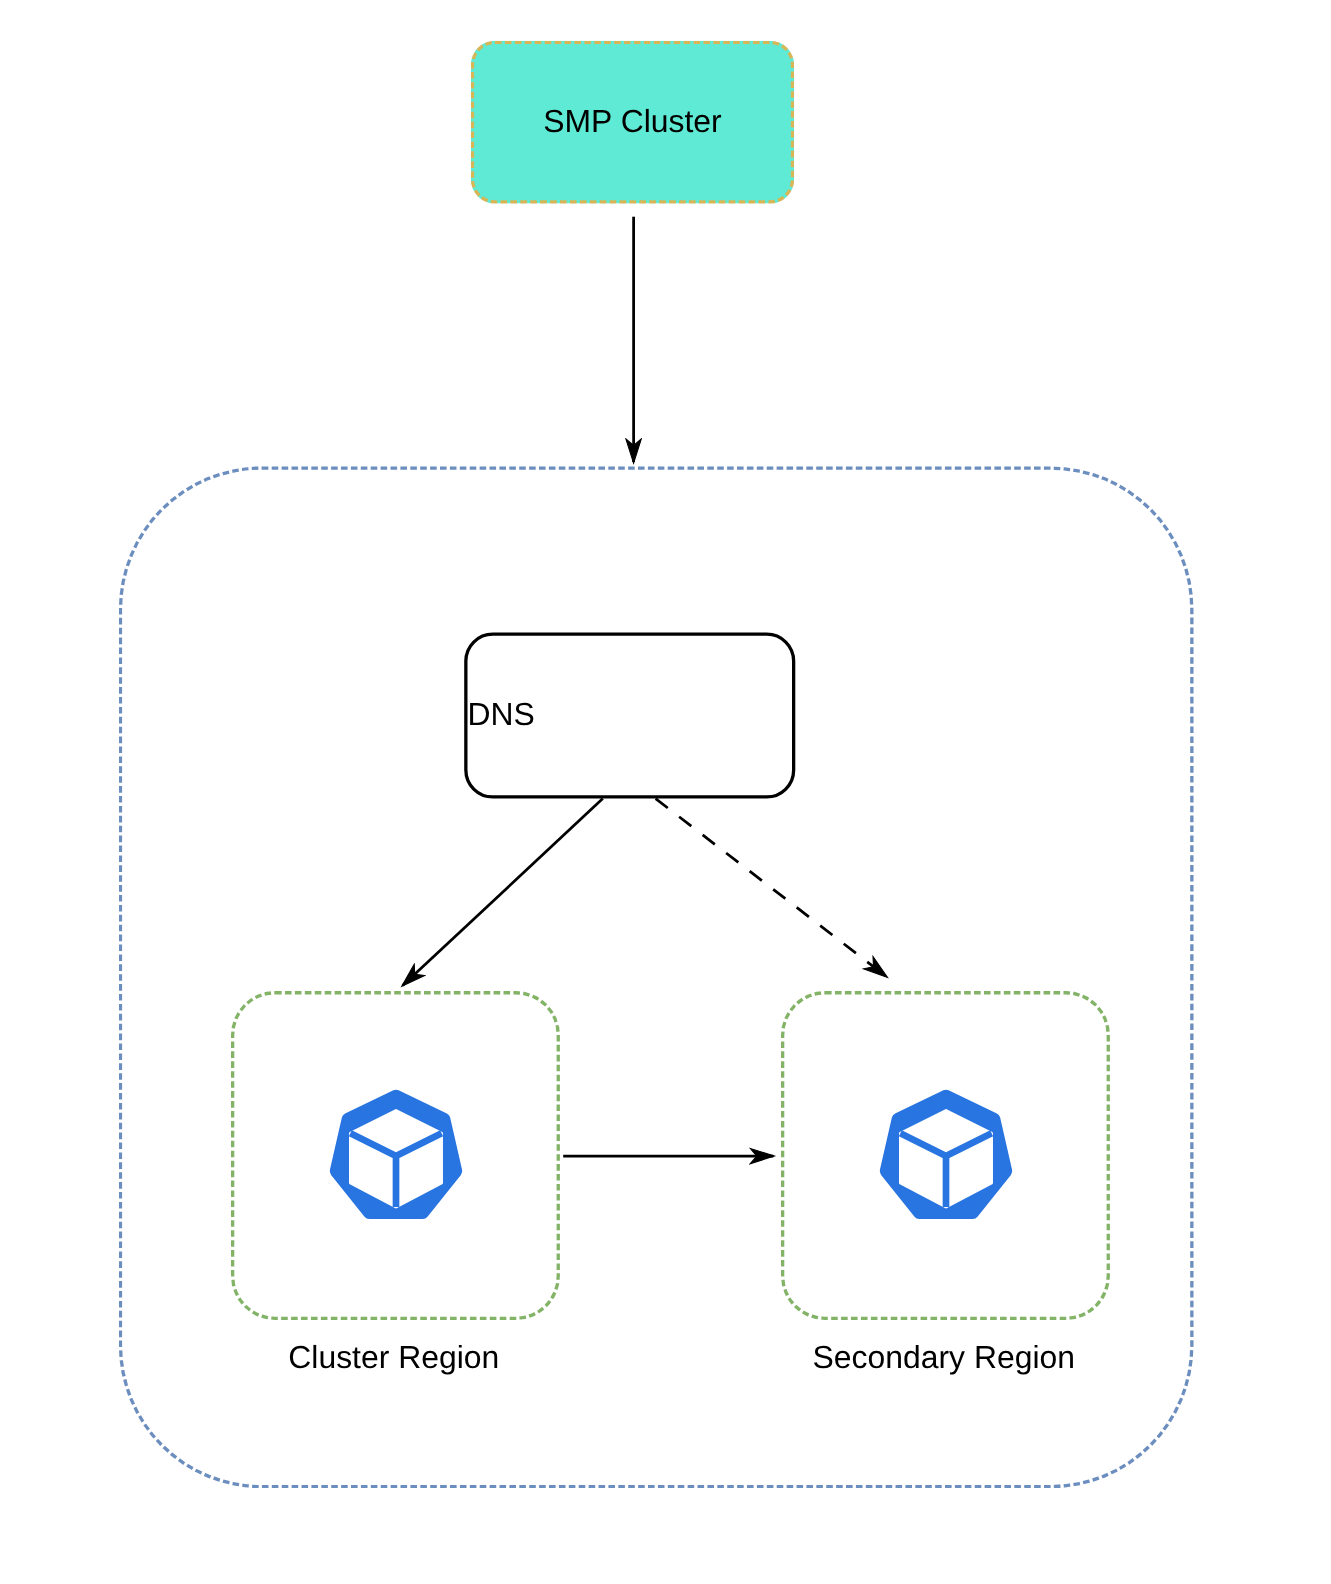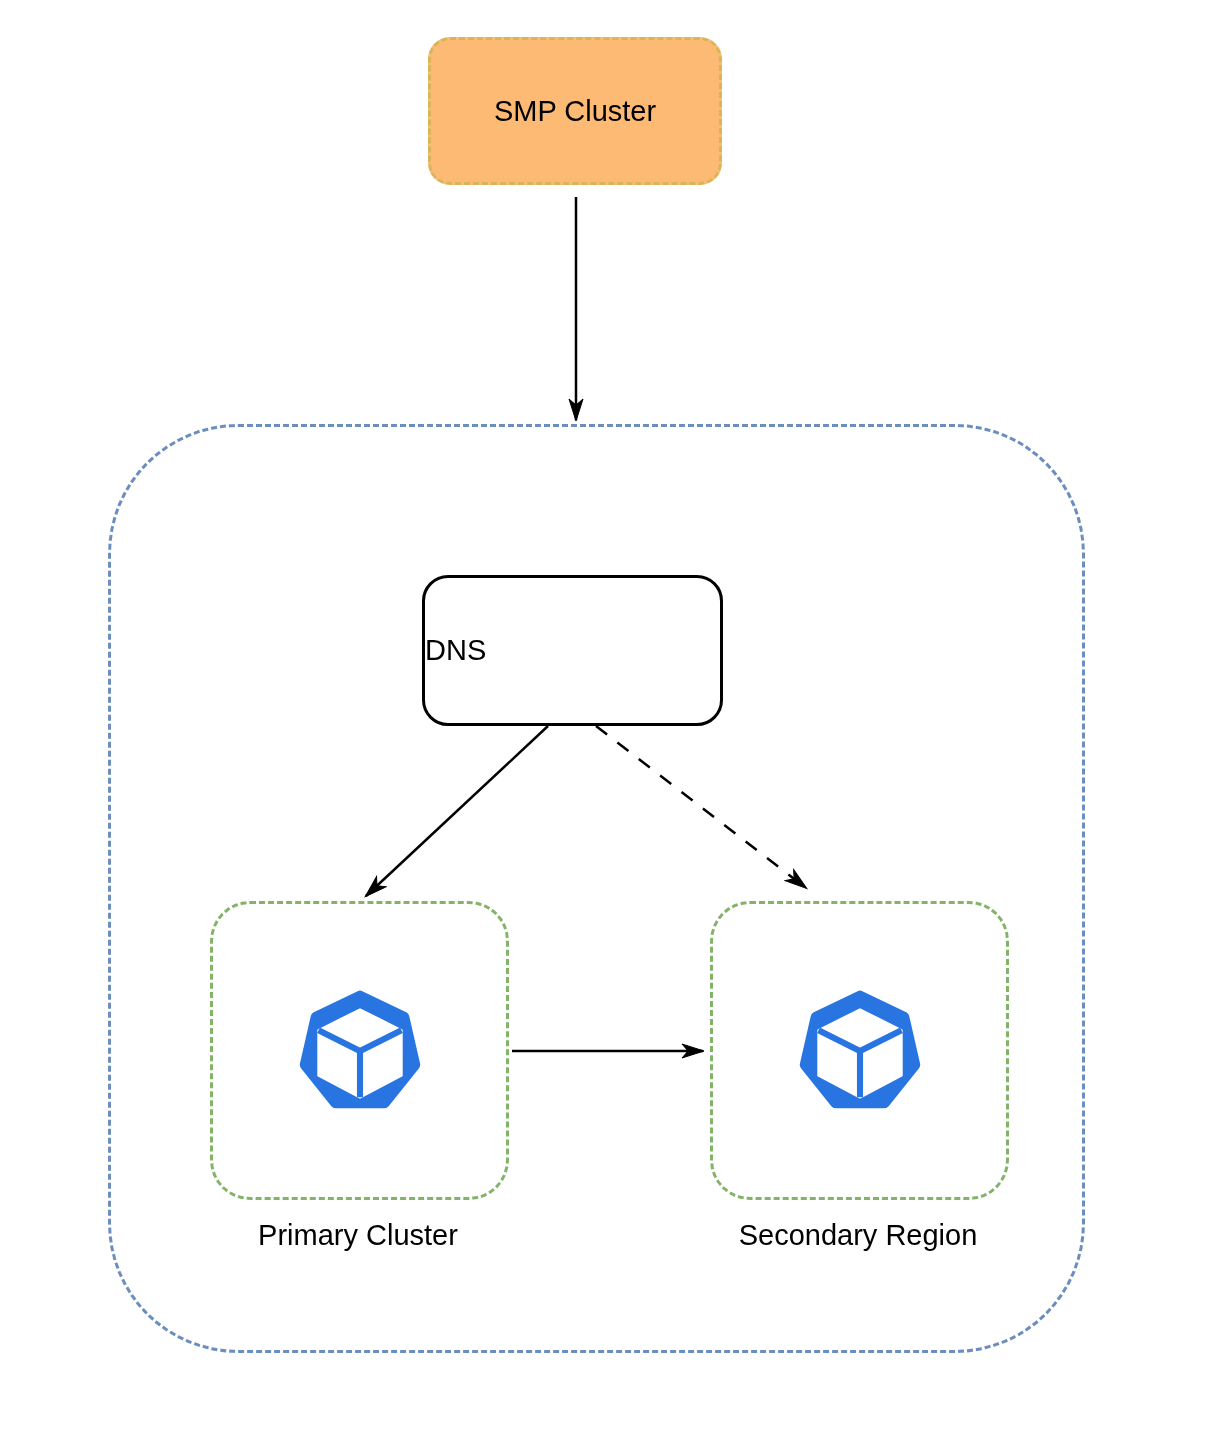--- a/index.html
+++ b/index.html
@@ -8,21 +8,21 @@
     width:1210px;height:1440px;
     background:var(--canvas-bg,#ffffff);
     font-family:"Liberation Sans",sans-serif;
     color:var(--text-color,#000);
     overflow:hidden;
   }
   .node-label{font-size:29px;line-height:1.2;color:var(--text-color,#000);}
   .smp-box{
     position:absolute;left:428px;top:37px;width:294px;height:148px;
     border:3px dashed var(--cluster-border,#d6b656);
-    border-radius:22px;background:#fdba74;box-sizing:border-box;
+    border-radius:22px;background:#5eead4;box-sizing:border-box;
     display:flex;align-items:center;justify-content:center;
   }
   .container-box{
     position:absolute;left:108px;top:424px;width:977px;height:929px;
     border:3px dashed var(--container-border,#6c8ebf);
     border-radius:130px;box-sizing:border-box;background:#fff;
   }
   .dns-box{
     position:absolute;left:422px;top:575px;width:301px;height:151px;
     border:3px solid var(--node-border,#000000);
@@ -74,21 +74,21 @@
   </div>
 
   <div class="region-box secondary">
     <svg class="pod-icon" viewBox="0 0 100 100" aria-hidden="true">
       <polygon class="pod-hept" points="50,5 85.96,22.32 94.85,61.24 69.96,92.45 30.04,92.45 5.15,61.24 14.04,22.32"></polygon>
       <polygon class="pod-cube" points="50,16 84,33 84,70 50,88 16,70 16,33"></polygon>
       <path class="pod-cube-edges" d="M16,33 L50,50 L84,33 M50,50 L50,88"></path>
     </svg>
   </div>
 
-  <div class="region-label primary-label">Primary Cluster</div>
+  <div class="region-label primary-label">Cluster Region</div>
   <div class="region-label secondary-label">Secondary Region</div>
 
   <svg class="edges" width="1210" height="1440" viewBox="0 0 1210 1440">
     <defs>
       <marker id="arrowhead" markerUnits="userSpaceOnUse" markerWidth="26" markerHeight="20" refX="22" refY="9" orient="auto">
         <path d="M1,2 L23,9 L1,16 L7,9 Z" fill="var(--edge-color,#000)" stroke="var(--edge-color,#000)" stroke-width="1"></path>
       </marker>
     </defs>
     <line class="edge" marker-end="url(#arrowhead)" x1="576" y1="197" x2="576" y2="420"></line>
     <line class="edge" marker-end="url(#arrowhead)" x1="548" y1="726" x2="366" y2="896"></line>

